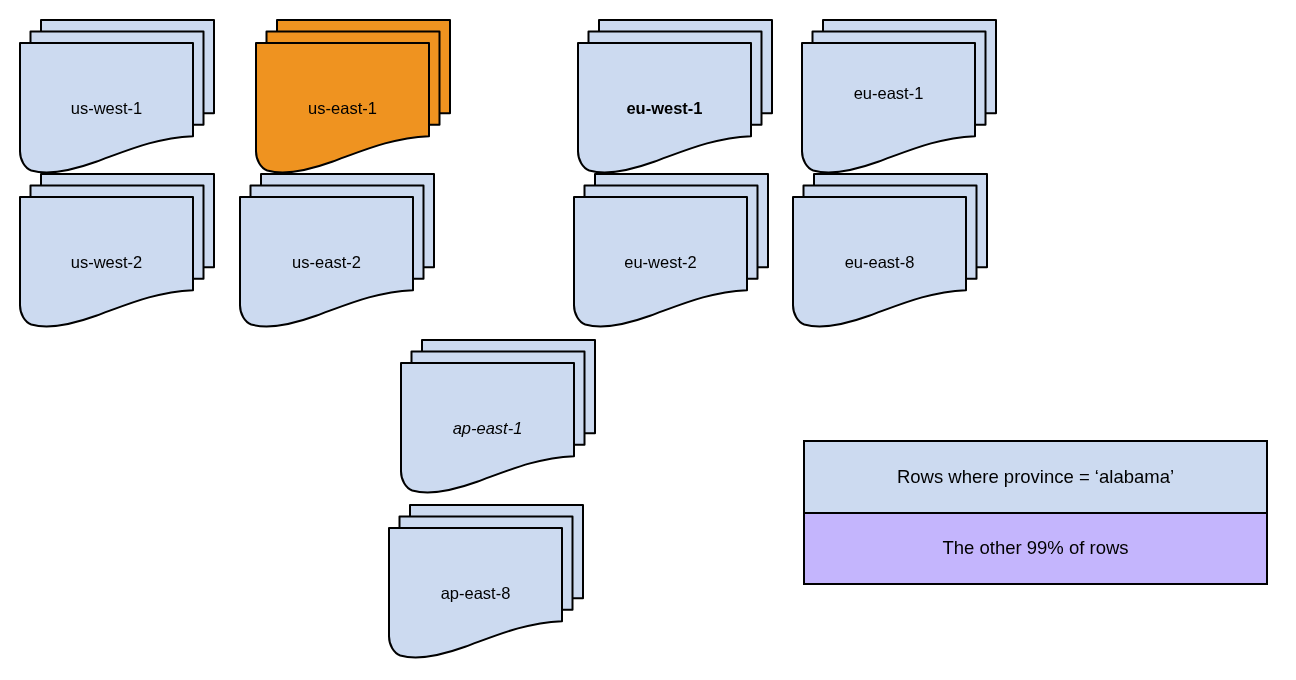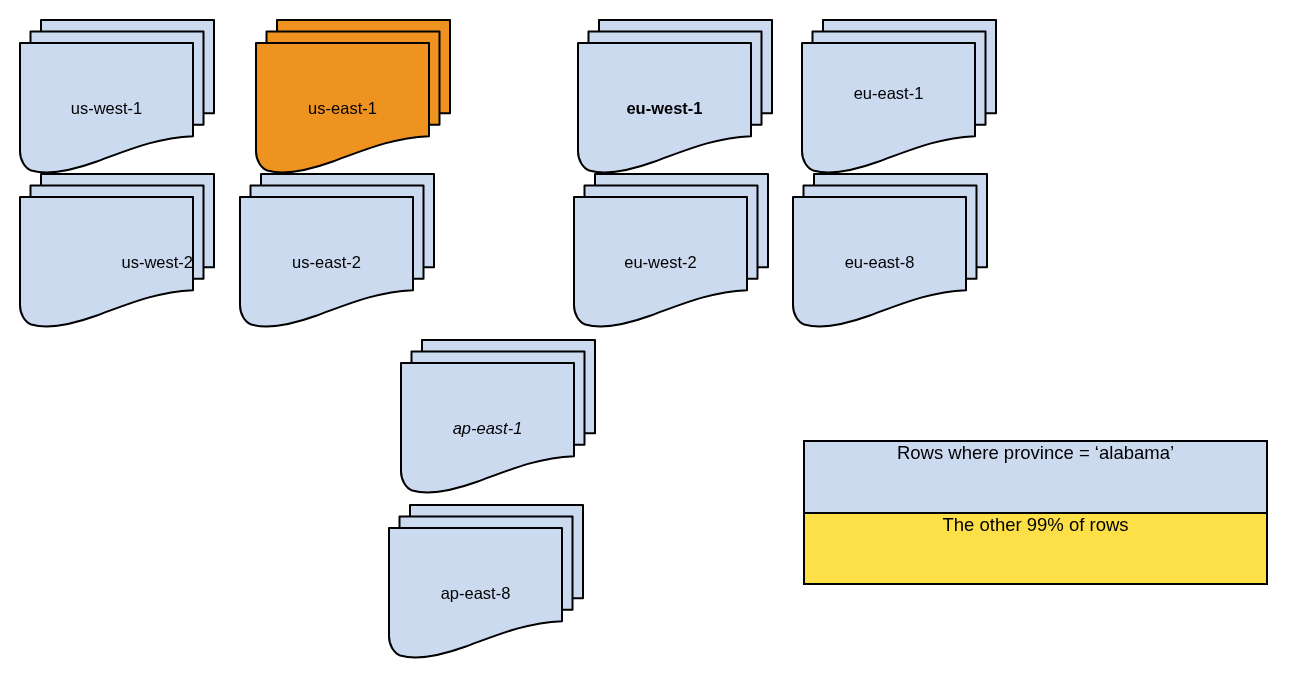--- a/index.html
+++ b/index.html
@@ -52,21 +52,21 @@
     width: 465px;
     height: 145px;
     border: 2px solid #000000;
     box-sizing: border-box;
     display: flex;
     flex-direction: column;
   }
   .legend-row {
     flex: 1 1 0;
     display: flex;
-    align-items: flex-start;
+    align-items: center;
     justify-content: center;
     box-sizing: border-box;
   }
   .legend-row.top {
     border-bottom: 2px solid #000000;
   }
   .legend-text {
     font-family: "Liberation Sans", sans-serif;
     font-size: 18.5px;
     color: #000000;
@@ -108,21 +108,21 @@
         <path d="M 0 0 L 173 0 L 173 93.13 C 134.94 95.00 107.26 107.50 76.12 118.75 C 51.90 127.50 29.41 132.50 11.25 127.50 C 4.84 125.00 0 116.88 0 108.13 Z" transform="translate(2,25)" fill="#ccdaf0" stroke="#000000" stroke-width="2" stroke-linejoin="round"></path>
       </svg>
       <div class="doc-label" style="left: 2px; top: 67px; width: 173px;">eu-east-1</div>
     </div>
     <div class="stack" style="left: 18px; top: 172px; width: 198px; height: 152px;">
       <svg width="198" height="152" viewBox="0 0 198 152">
         <rect x="23" y="2" width="173" height="93.125" fill="#ccdaf0" stroke="#000000" stroke-width="2" stroke-linejoin="round"></rect>
         <rect x="12.5" y="13.5" width="173" height="93.125" fill="#ccdaf0" stroke="#000000" stroke-width="2" stroke-linejoin="round"></rect>
         <path d="M 0 0 L 173 0 L 173 93.13 C 134.94 95.00 107.26 107.50 76.12 118.75 C 51.90 127.50 29.41 132.50 11.25 127.50 C 4.84 125.00 0 116.88 0 108.13 Z" transform="translate(2,25)" fill="#ccdaf0" stroke="#000000" stroke-width="2" stroke-linejoin="round"></path>
       </svg>
-      <div class="doc-label" style="left: 2px; top: 81.875px; width: 173px; text-align: right;">us-west-2</div>
+      <div class="doc-label" style="left: 2px; top: 81.875px; width: 173px;">us-west-2</div>
     </div>
     <div class="stack" style="left: 238px; top: 172px; width: 198px; height: 152px;">
       <svg width="198" height="152" viewBox="0 0 198 152">
         <rect x="23" y="2" width="173" height="93.125" fill="#ccdaf0" stroke="#000000" stroke-width="2" stroke-linejoin="round"></rect>
         <rect x="12.5" y="13.5" width="173" height="93.125" fill="#ccdaf0" stroke="#000000" stroke-width="2" stroke-linejoin="round"></rect>
         <path d="M 0 0 L 173 0 L 173 93.13 C 134.94 95.00 107.26 107.50 76.12 118.75 C 51.90 127.50 29.41 132.50 11.25 127.50 C 4.84 125.00 0 116.88 0 108.13 Z" transform="translate(2,25)" fill="#ccdaf0" stroke="#000000" stroke-width="2" stroke-linejoin="round"></path>
       </svg>
       <div class="doc-label" style="left: 2px; top: 81.875px; width: 173px;">us-east-2</div>
     </div>
     <div class="stack" style="left: 572px; top: 172px; width: 198px; height: 152px;">
@@ -156,16 +156,16 @@
         <path d="M 0 0 L 173 0 L 173 93.13 C 134.94 95.00 107.26 107.50 76.12 118.75 C 51.90 127.50 29.41 132.50 11.25 127.50 C 4.84 125.00 0 116.88 0 108.13 Z" transform="translate(2,25)" fill="#ccdaf0" stroke="#000000" stroke-width="2" stroke-linejoin="round"></path>
       </svg>
       <div class="doc-label" style="left: 2px; top: 81.875px; width: 173px;">ap-east-8</div>
     </div>
   </div>
 
 <div class="legend" style="border-color: rgb(0, 0, 0);">
   <div class="legend-row top" style="background: rgb(204, 218, 240); border-bottom-color: rgb(0, 0, 0);">
     <span class="legend-text">Rows where province = ‘alabama’</span>
   </div>
-  <div class="legend-row bottom" style="background: #fde047;">
+  <div class="legend-row bottom" style="background: #c4b5fd;">
     <span class="legend-text">The other 99% of rows</span>
   </div>
 </div>
 
 </body></html>

